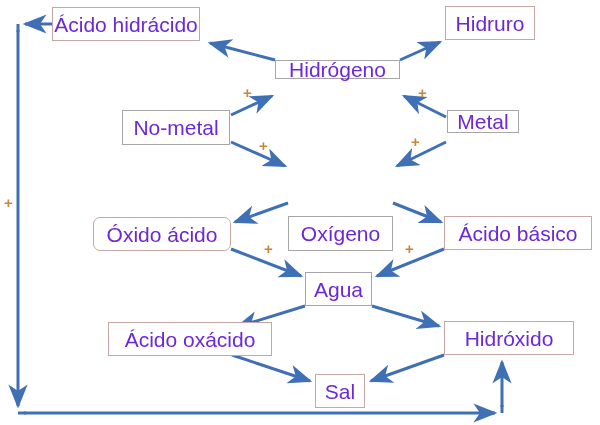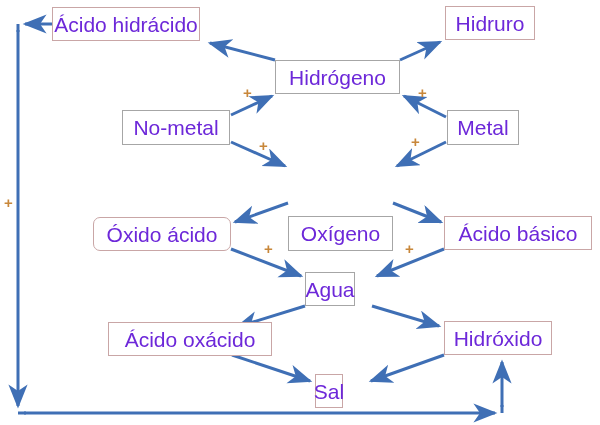--- a/index.html
+++ b/index.html
@@ -99,48 +99,48 @@
       <path d="M502,413 L502,405"></path>
     </g>
   </svg>
 
   <div class="node pink" style="left:52px;  top:7px;   width:148px; height:34px;">
       <span>Ácido hidrácido</span>
     </div>
   <div class="node pink" style="left:445px; top:6px;   width:90px;  height:34px;justify-content:center;">
       <span>Hidruro</span>
     </div>
-  <div class="node grey" style="left:275px; top:60px;  width:125px; height:34px;">
+  <div class="node grey" style="left:275px; top:60px;  width:125px; height:19px;">
       <span>Hidrógeno</span>
     </div>
   <div class="node grey" style="left:122px; top:110px; width:108px; height:35px;align-items:center;">
       <span>No-metal</span>
     </div>
-  <div class="node grey" style="left:447px; top:110px; width:72px;  height:35px;">
+  <div class="node grey" style="left:447px; top:110px; width:72px;  height:23px;">
       <span>Metal</span>
     </div>
   <div class="node grey" style="left:288px; top:168px; width:105px; height:35px;margin-top:48px;">
       <span>Oxígeno</span>
     </div>
   <div class="node pink" style="left:93px;  top:217px; width:138px; height:34px;border-radius:7px;">
       <span>Óxido ácido</span>
     </div>
   <div class="node pink" style="left:444px; top:216px; width:148px; height:34px;">
       <span>Ácido básico</span>
     </div>
-  <div class="node grey" style="left:305px; top:272px; width:50px;  height:34px;">
+  <div class="node grey" style="left:305px; top:272px; width:67px;  height:34px;">
       <span>Agua</span>
     </div>
   <div class="node pink" style="left:68px;  top:322px; width:164px; height:34px;margin-left:40px;">
       <span>Ácido oxácido</span>
     </div>
-  <div class="node pink" style="left:444px; top:321px; width:108px; height:34px;">
+  <div class="node pink" style="left:444px; top:321px; width:130px; height:34px;">
       <span>Hidróxido</span>
     </div>
-  <div class="node pink" style="left:315px; top:374px; width:28px;  height:34px;">
+  <div class="node pink" style="left:315px; top:374px; width:50px;  height:34px;">
       <span>Sal</span>
     </div>
 
   <div class="plus" style="left:243px; top:85px;">+</div>
   <div class="plus" style="left:418px; top:85px;">+</div>
   <div class="plus" style="left:259px; top:138px;">+</div>
   <div class="plus" style="left:411px; top:134px;">+</div>
   <div class="plus" style="left:264px; top:241px;">+</div>
   <div class="plus" style="left:405px; top:241px;">+</div>
   <div class="plus" style="left:4px;   top:195px;">+</div>

